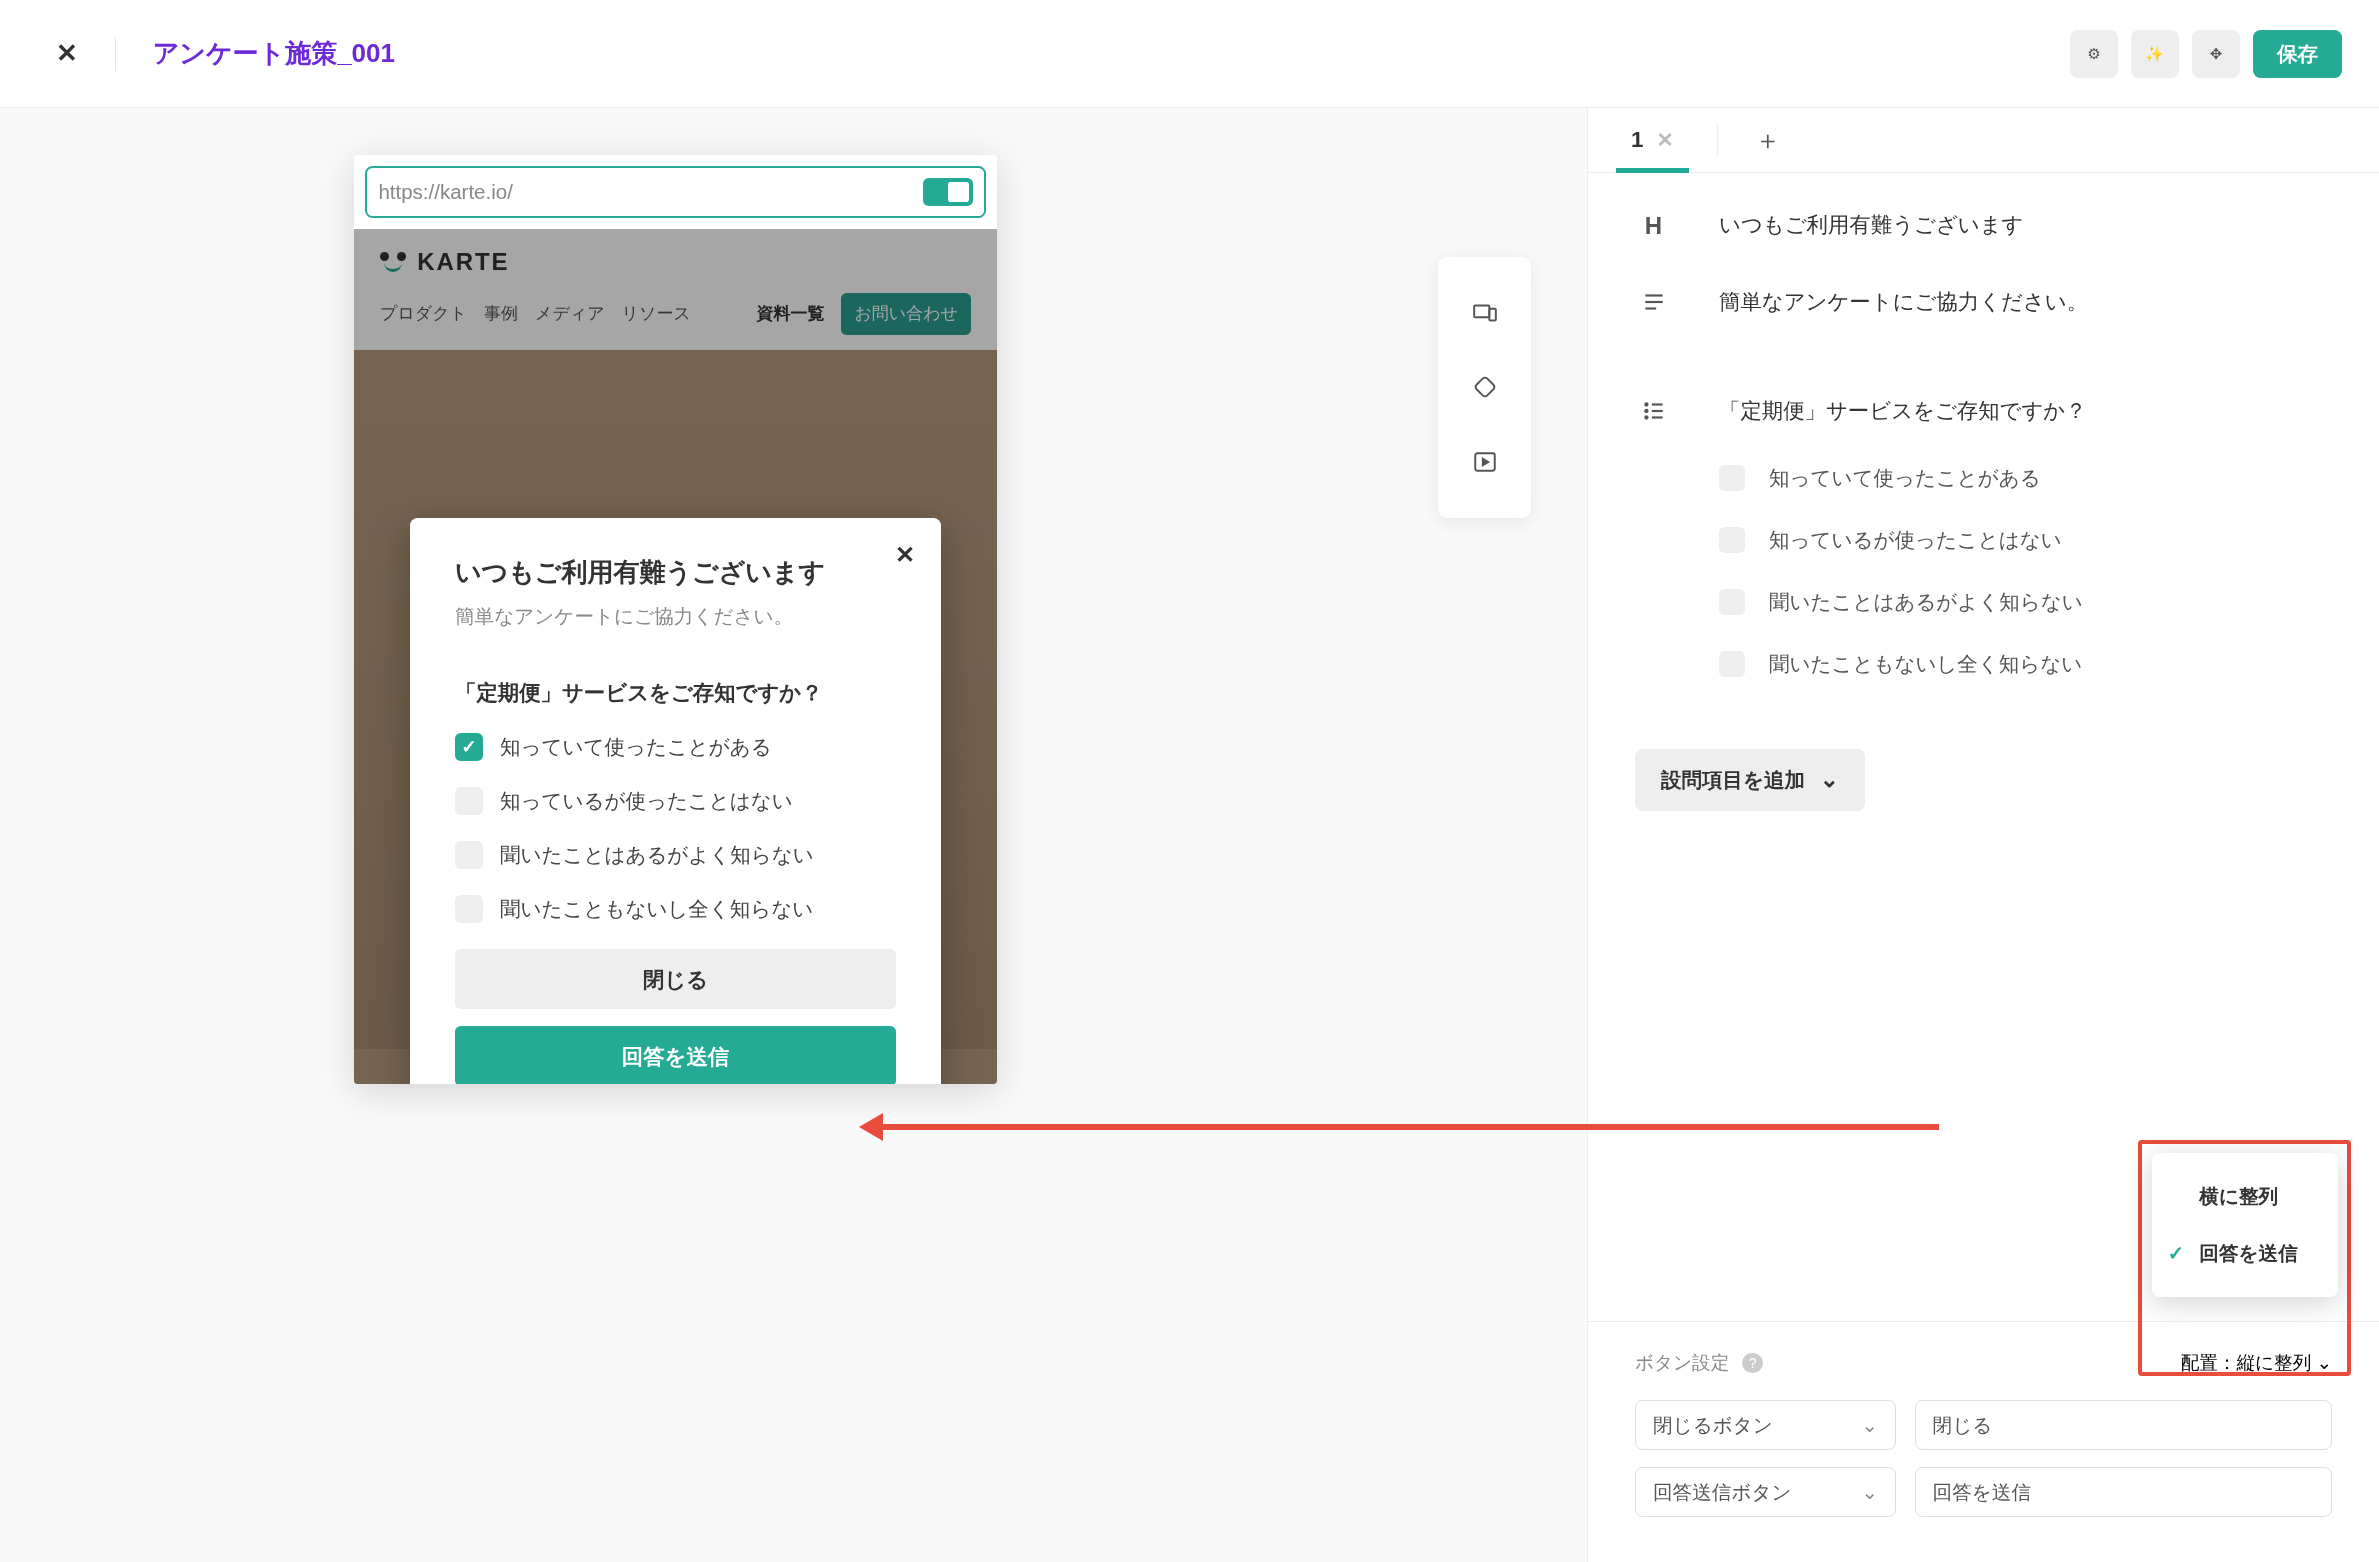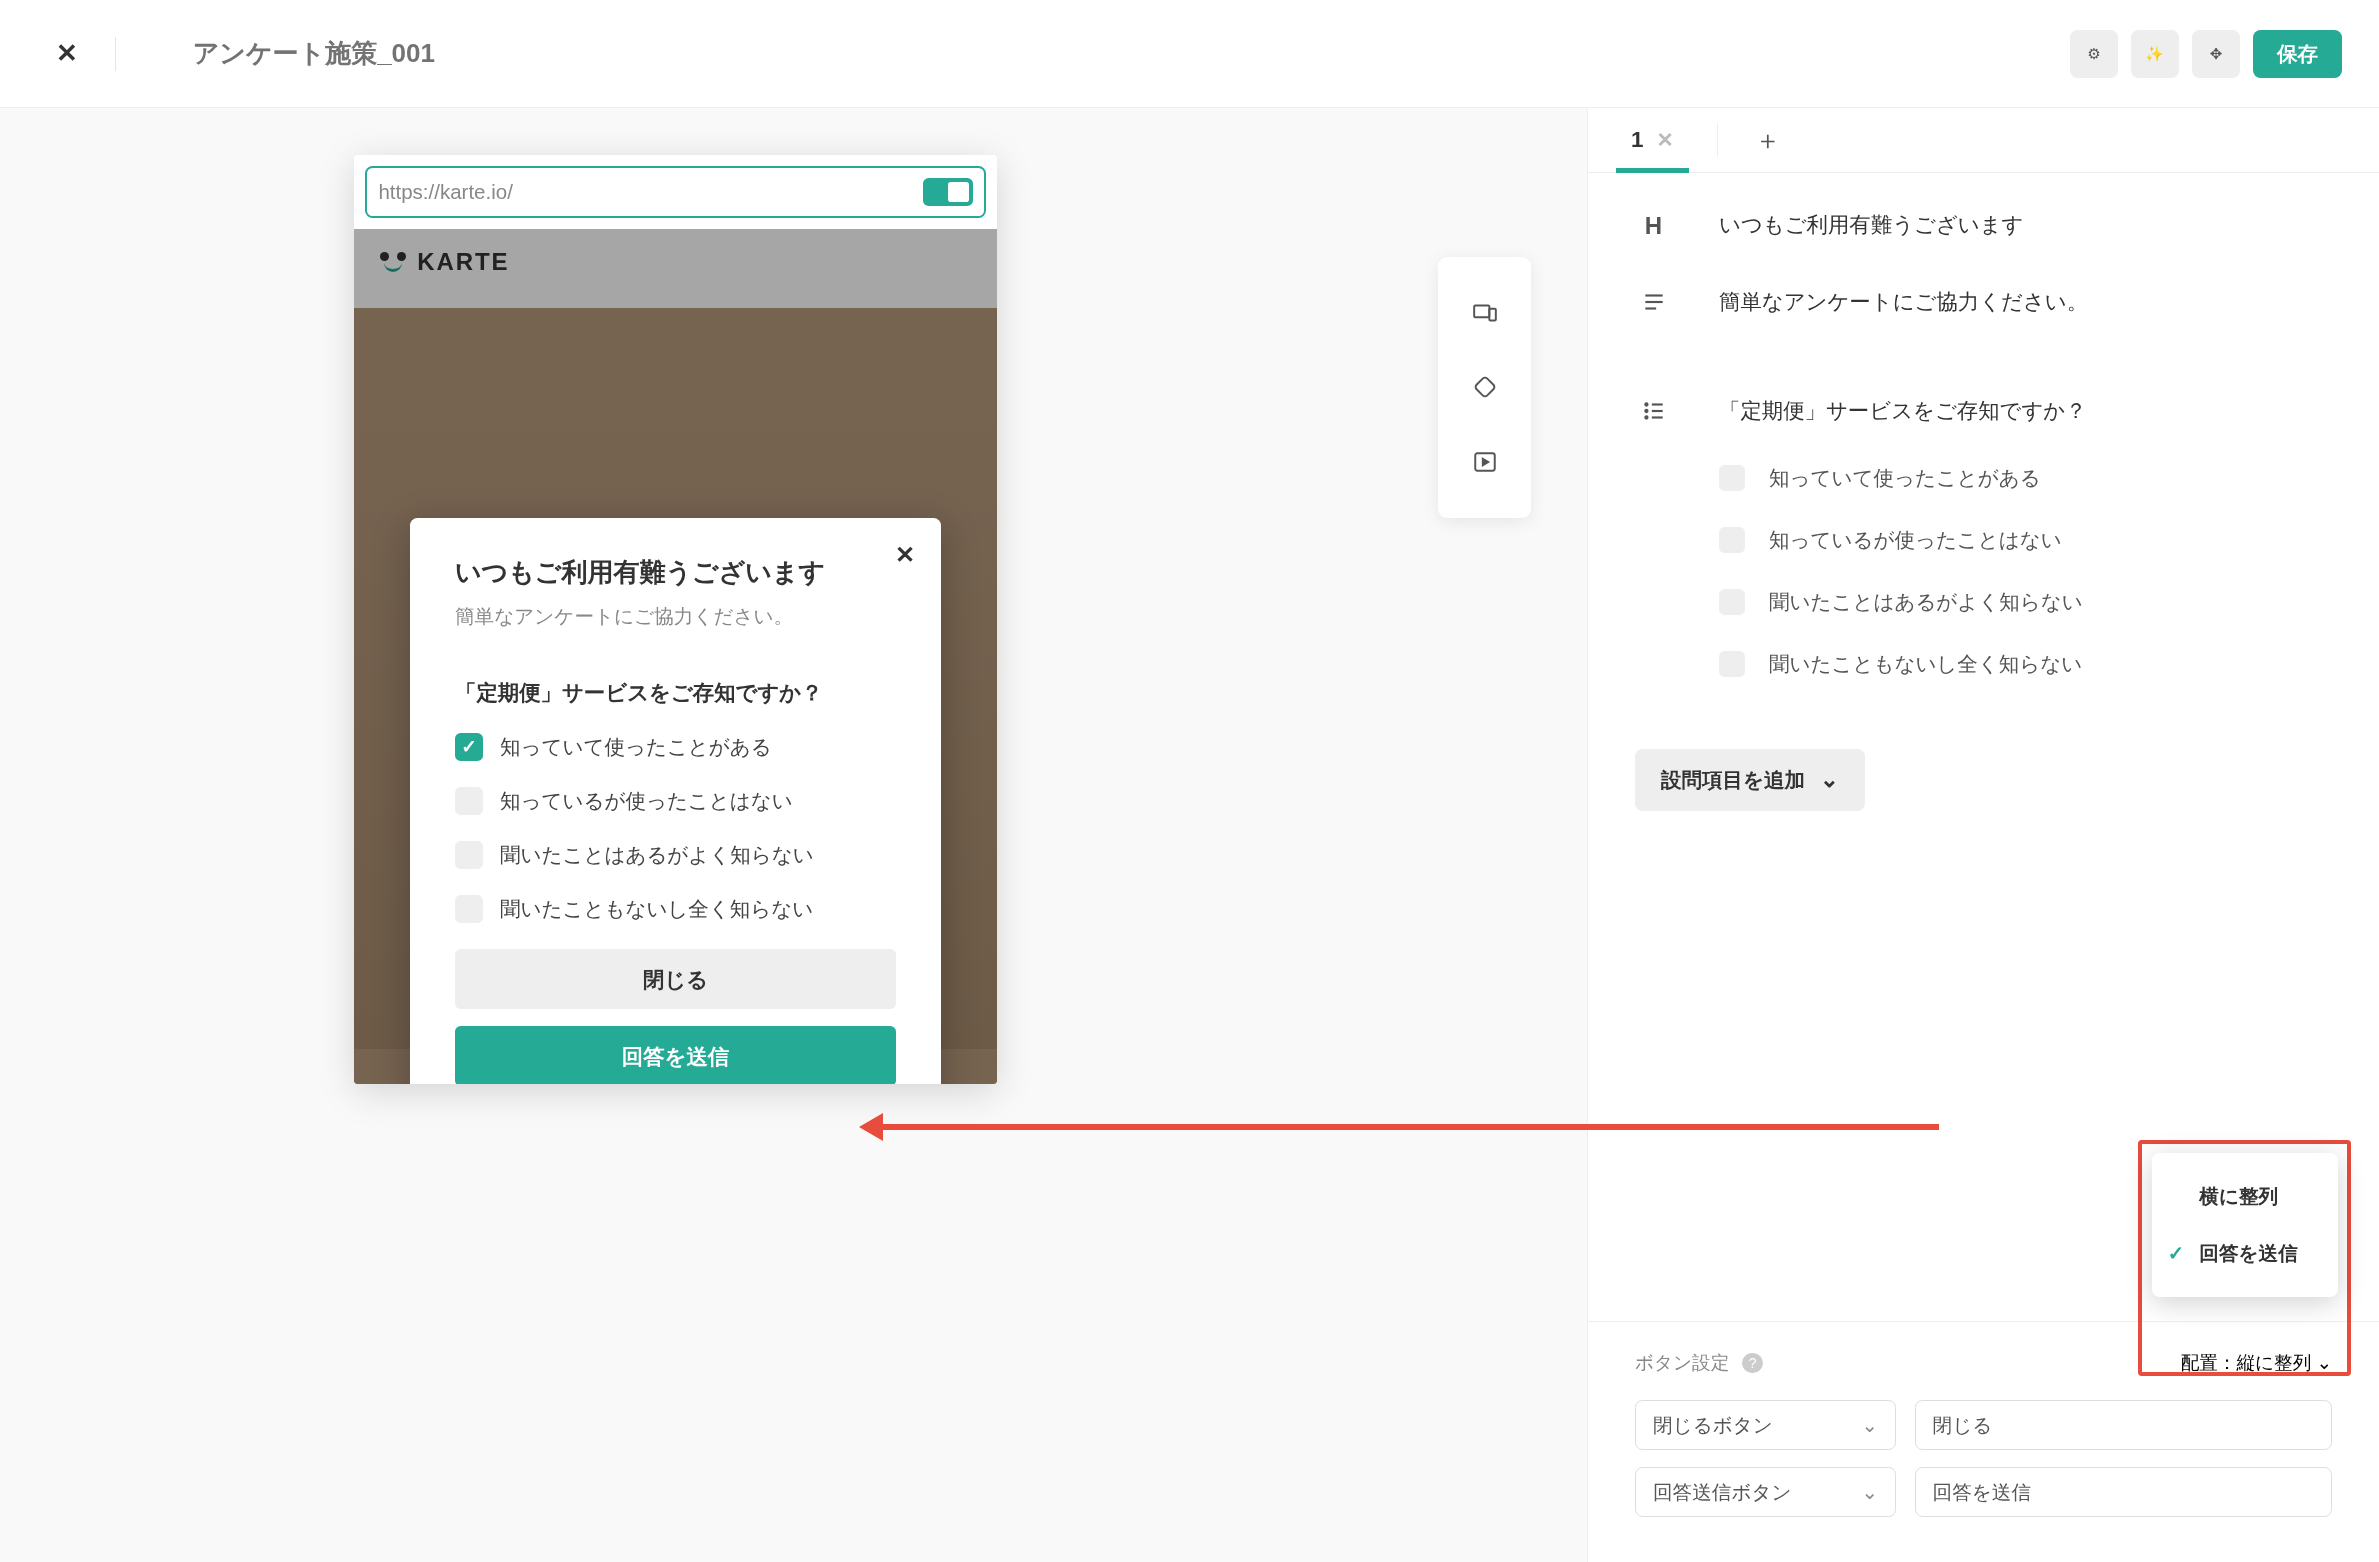--- a/index.html
+++ b/index.html
@@ -4,21 +4,21 @@
 <style>
 * { margin:0; padding:0; box-sizing:border-box; font-family:-apple-system,BlinkMacSystemFont,"Segoe UI","Hiragino Sans","Hiragino Kaku Gothic ProN",Meiryo,sans-serif; }
 body { background:#fff; color:#333; overflow:hidden; }
 .app { display:flex; flex-direction:column; height:100vh; }
 
 
 .header { display:flex; align-items:center; justify-content:space-between; height:108px; border-bottom:0.9px solid #eee; padding:0 37px 0 56px; }
 .header-left { display:flex; align-items:center; gap:37px; }
 .close-x { font-size:26px; font-weight:bold; cursor:pointer; color:#333; }
 .divider-v { width:0.9px; height:34px; background:#e5e5e5; }
-.title { font-size:26px; font-weight:700; color:#737373;margin-left:40px; }
+.title { font-size:26px; font-weight:700; color:#6d28d9; }
 .header-right { display:flex; align-items:center; gap:13px; }
 .icon-btn { width:48px; height:48px; border-radius:7.5px; background:#eee; display:flex; align-items:center; justify-content:center; cursor:pointer; color:#555; }
 .save-btn { height:48px; padding:0 24px; border-radius:7.5px; background:#25aa95; color:#fff; font-size:20.5px; font-weight:600; display:flex; align-items:center; cursor:pointer; }
 
 
 .body { flex:1; display:flex; overflow:hidden; }
 .canvas { flex:1; background:#f9f9f9; position:relative; padding:47px 0 16px 0; display:flex; justify-content:flex-start; }
 .canvas-inner { margin-left:354px; }
 
 
@@ -142,20 +142,29 @@
             <span class="url-text">https://karte.io/</span>
             <span class="toggle"></span>
           </div>
           <div class="site-frame">
             <div class="site-header" style="position:relative;">
               <div class="logo-row">
                 <span class="logo-mark">
                     <span class="smile"></span>
                   </span>
                 <span class="logo-text">KARTE</span>
+              </div>
+              <div class="nav-row">
+                <span>プロダクト</span>
+                <span>事例</span>
+                <span>メディア</span>
+                <span>リソース</span>
+                <span class="spacer"></span>
+                <span class="nav-bold">資料一覧</span>
+                <span class="contact-btn">お問い合わせ</span>
               </div>
               <div class="site-header-dim"></div>
             </div>
             <div class="hero-band"></div>
             <div class="dim"></div>
 
             <div class="modal">
               <div class="modal-close">✕</div>
               <h2>いつもご利用有難うございます</h2>
               <div class="sub">簡単なアンケートにご協力ください。</div>

